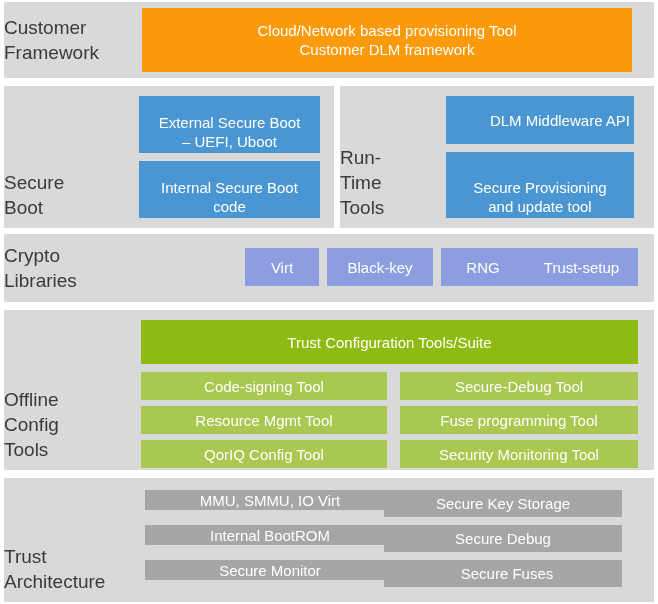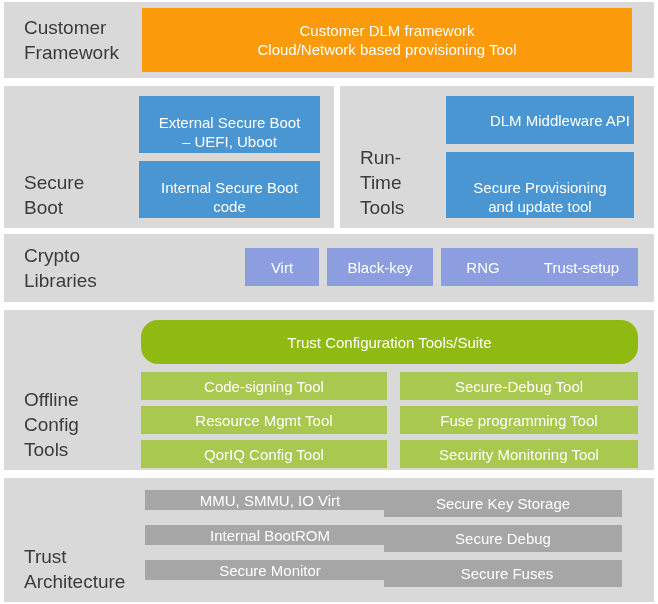--- a/index.html
+++ b/index.html
@@ -21,21 +21,21 @@
   }
   .band {
     position: absolute;
     left: 4px;
     width: 650px;
     background: #d9d9d9;
     box-sizing: border-box;
   }
   .band-label {
     position: absolute;
-    left: 20px;
+    left: 0;
     width: 128px;
     color: #3b3b3b;
     font-size: 19px;
     line-height: 25px;
     letter-spacing: 0px;
   }
   .band-label.center {
     top: 50%;
     transform: translateY(-50%);
   }
@@ -58,21 +58,21 @@
     line-height: 19px;
     padding: 2px 4px;
   }
   .box .ln {
     display: block;
     white-space: nowrap;
   }
   .orange { background: #fb9a0a; }
   .blue   { background: #4a96d2; justify-content: flex-end; }
   .violet { background: #8d9ee0; }
-  .green-dark { background: #8fba12; border-radius: 17px; }
+  .green-dark { background: #8fba12; }
   .green-lite { background: #a8c84f; }
   .gray-box   { background: #a6a6a6; }
 
   
   #band-customer { top: 2px; height: 76px; }
   #box-cloud { left: 138px; top: 6px; width: 490px; height: 64px; flex-direction: column; }
 
   
   #band-secureboot { top: 86px; height: 142px; width: 330px; }
   #band-runtime { top: 86px; height: 142px; left: 340px; width: 314px; }
@@ -100,22 +100,22 @@
 <body>
 
 <div class="diagram">
 
   <div class="band" id="band-customer">
     <div class="band-label center">
       <span class="ln">Customer</span>
       <span class="ln">Framework</span>
     </div>
     <div class="box orange" id="box-cloud">
+      <span class="ln">Cloud/Network based provisioning Tool</span>
       <span class="ln">Customer  DLM framework</span>
-      <span class="ln">Cloud/Network based provisioning Tool</span>
     </div>
   </div>
 
   <div class="band" id="band-secureboot">
     <div class="band-label bottom">
       <span class="ln">Secure</span>
       <span class="ln">Boot</span>
     </div>
     <div class="box blue" id="box-ext-boot">
       <span class="ln">External  Secure  Boot</span>

